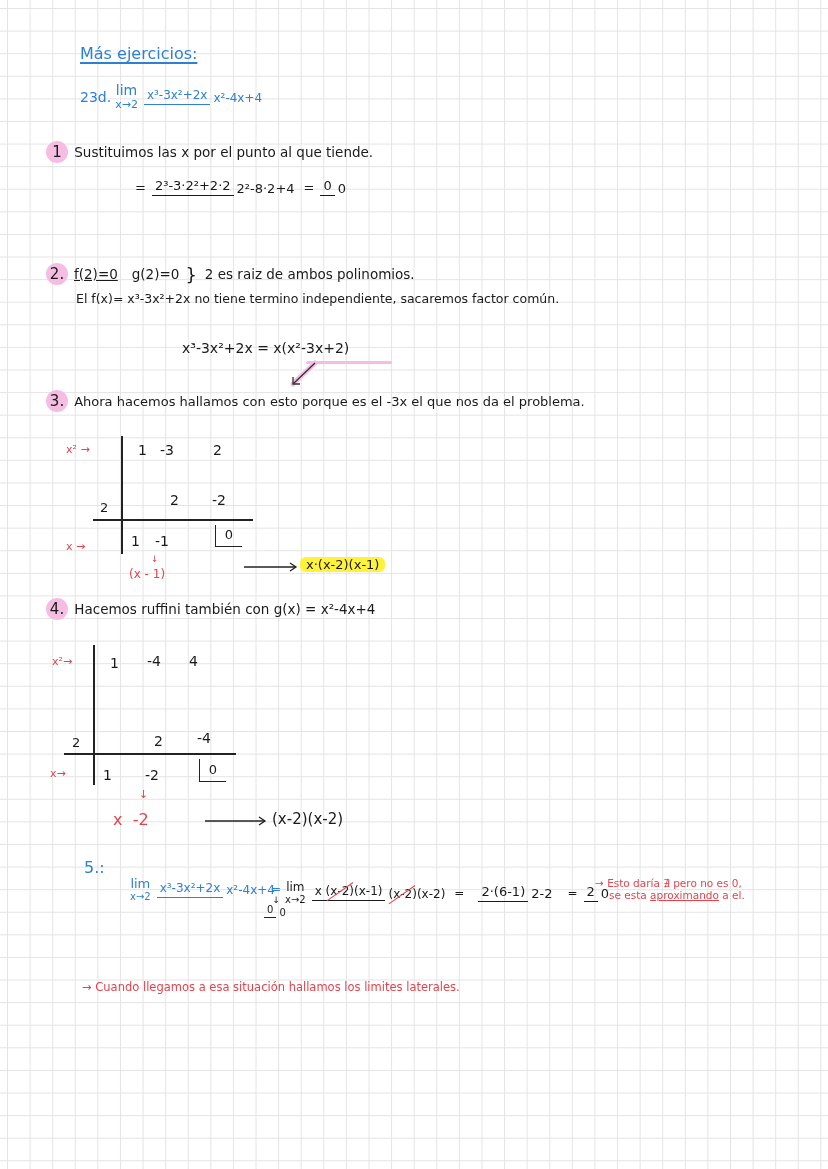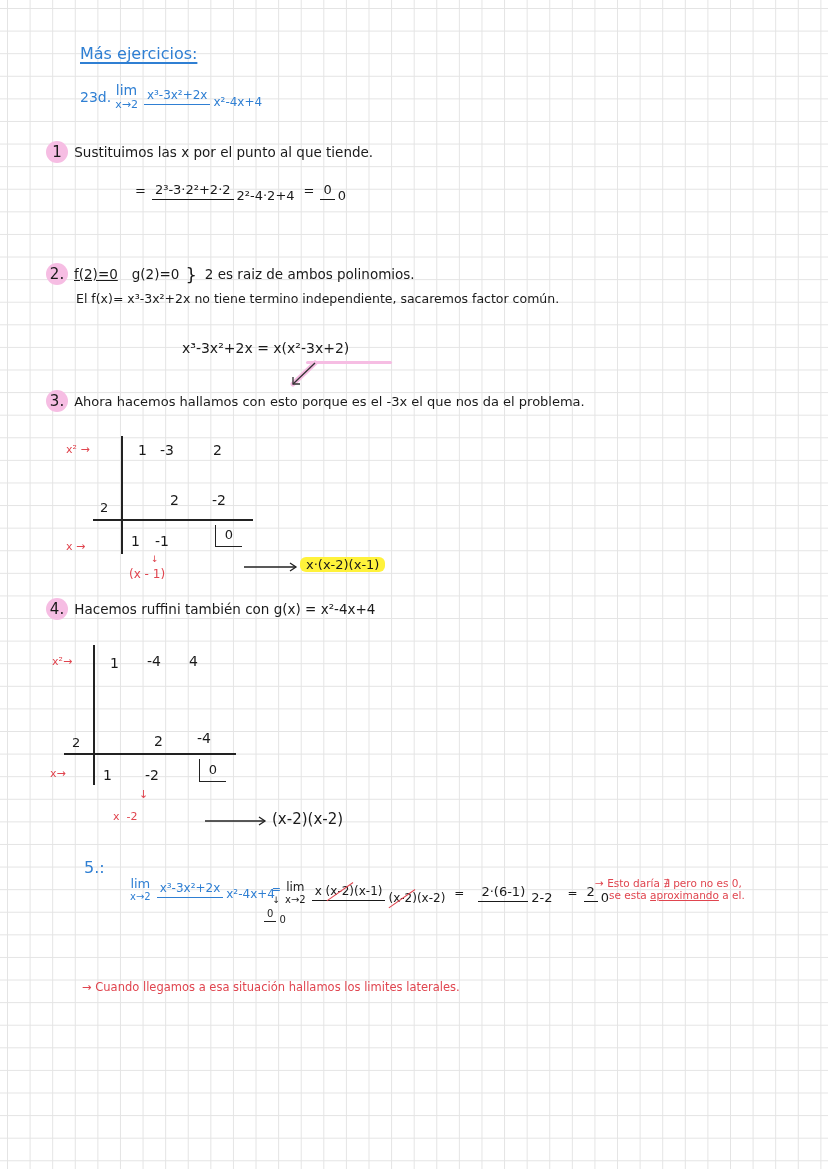--- a/index.html
+++ b/index.html
@@ -8,21 +8,21 @@
     background-size:22.6px 22.6px;background-position:7px 8px;
     font-family:"DejaVu Sans",sans-serif;color:#1a1a1a;}
   .abs{position:absolute;white-space:nowrap;}
   .blue{color:#2f7fd3;}
   .red{color:#e0454f;}
   .title{font-size:16px;text-decoration:underline;text-decoration-thickness:1.5px;text-underline-offset:3px;}
   .txt{font-size:13.5px;}
   .small{font-size:11px;}
   .frac{display:inline-flex;flex-direction:row;align-items:center;vertical-align:middle;}
   .frac .num{padding:0 3px 2px;border-bottom:1.3px solid currentColor;}
-  .frac .den{padding:2px 3px 0;margin-top:8px;}
+  .frac .den{padding:2px 3px 0;}
   .badge{display:inline-block;width:22px;height:22px;border-radius:50%;background:#f6bde3;text-align:center;line-height:22px;font-size:15px;margin-right:2px;}
   .hl-yellow{background:#fff23b;border-radius:6px;padding:0 6px;}
   .vline{position:absolute;width:1.5px;background:#222;}
   .hline{position:absolute;height:1.5px;background:#222;}
   .pinkline{position:absolute;height:3px;background:#f6bde3;border-radius:2px;}
   .strike{position:relative;}
   .strike::after{content:"";position:absolute;left:-2px;right:-2px;top:50%;height:1.3px;background:#e0454f;transform:rotate(-35deg);}
 </style>
 </head>
 <body>
@@ -42,21 +42,21 @@
 </div>
 
 <div class="abs txt" style="left:46px;top:141px;">
   <span class="badge">1</span>
   <span>Sustituimos las x por el punto al que tiende.</span>
 </div>
 <div class="abs" style="left:135px;top:178px;font-size:13px;display:flex;align-items:center;gap:6px;">
   <span>=</span>
   <span class="frac">
     <span class="num">2³-3·2²+2·2</span>
-    <span class="den">2²-4·2+4</span>
+    <span class="den">2²-8·2+4</span>
   </span>
   <span>=</span>
   <span class="frac">
     <span class="num">0</span>
     <span class="den">0</span>
   </span>
 </div>
 
 <div class="abs txt" style="left:46px;top:263px;display:flex;align-items:center;">
   <span class="badge">2.</span>
@@ -117,21 +117,21 @@
   <span class="abs" style="left:72px;top:735px;font-size:13px;">2</span>
   <span class="abs" style="left:110px;top:655px;font-size:14px;">1</span>
   <span class="abs" style="left:147px;top:653px;font-size:14px;">-4</span>
   <span class="abs" style="left:189px;top:653px;font-size:14px;">4</span>
   <span class="abs" style="left:154px;top:733px;font-size:14px;">2</span>
   <span class="abs" style="left:197px;top:730px;font-size:14px;">-4</span>
   <span class="abs" style="left:103px;top:767px;font-size:14px;">1</span>
   <span class="abs" style="left:145px;top:767px;font-size:14px;">-2</span>
   <div class="abs" style="left:199px;top:759px;width:26px;height:22px;border-left:1.5px solid #222;border-bottom:1.5px solid #222;text-align:center;font-size:13px;line-height:21px;">0</div>
   <span class="abs red" style="left:139px;top:788px;font-size:11px;">↓</span>
-  <span class="abs red" style="left:113px;top:810px;font-size:11px;white-space:pre;">x  -2</span>
+  <span class="abs red" style="left:113px;top:810px;font-size:16px;white-space:pre;">x  -2</span>
 </div>
 <svg class="abs" style="left:205px;top:815px;" width="64" height="12">
   <line x1="0" y1="6" x2="60" y2="6" stroke="#222" stroke-width="1.3"></line>
     <polyline points="54,2 60,6 54,10" fill="none" stroke="#222" stroke-width="1.3"></polyline>
 </svg>
 <span class="abs" style="left:272px;top:810px;font-size:15px;">(x-2)(x-2)</span>
 
 <span class="abs blue" style="left:84px;top:858px;font-size:16px;">5.:</span>
 <div class="abs blue" style="left:130px;top:876px;display:flex;align-items:center;font-size:12px;">
   <span style="display:inline-flex;flex-direction:column;align-items:center;margin-right:6px;">

